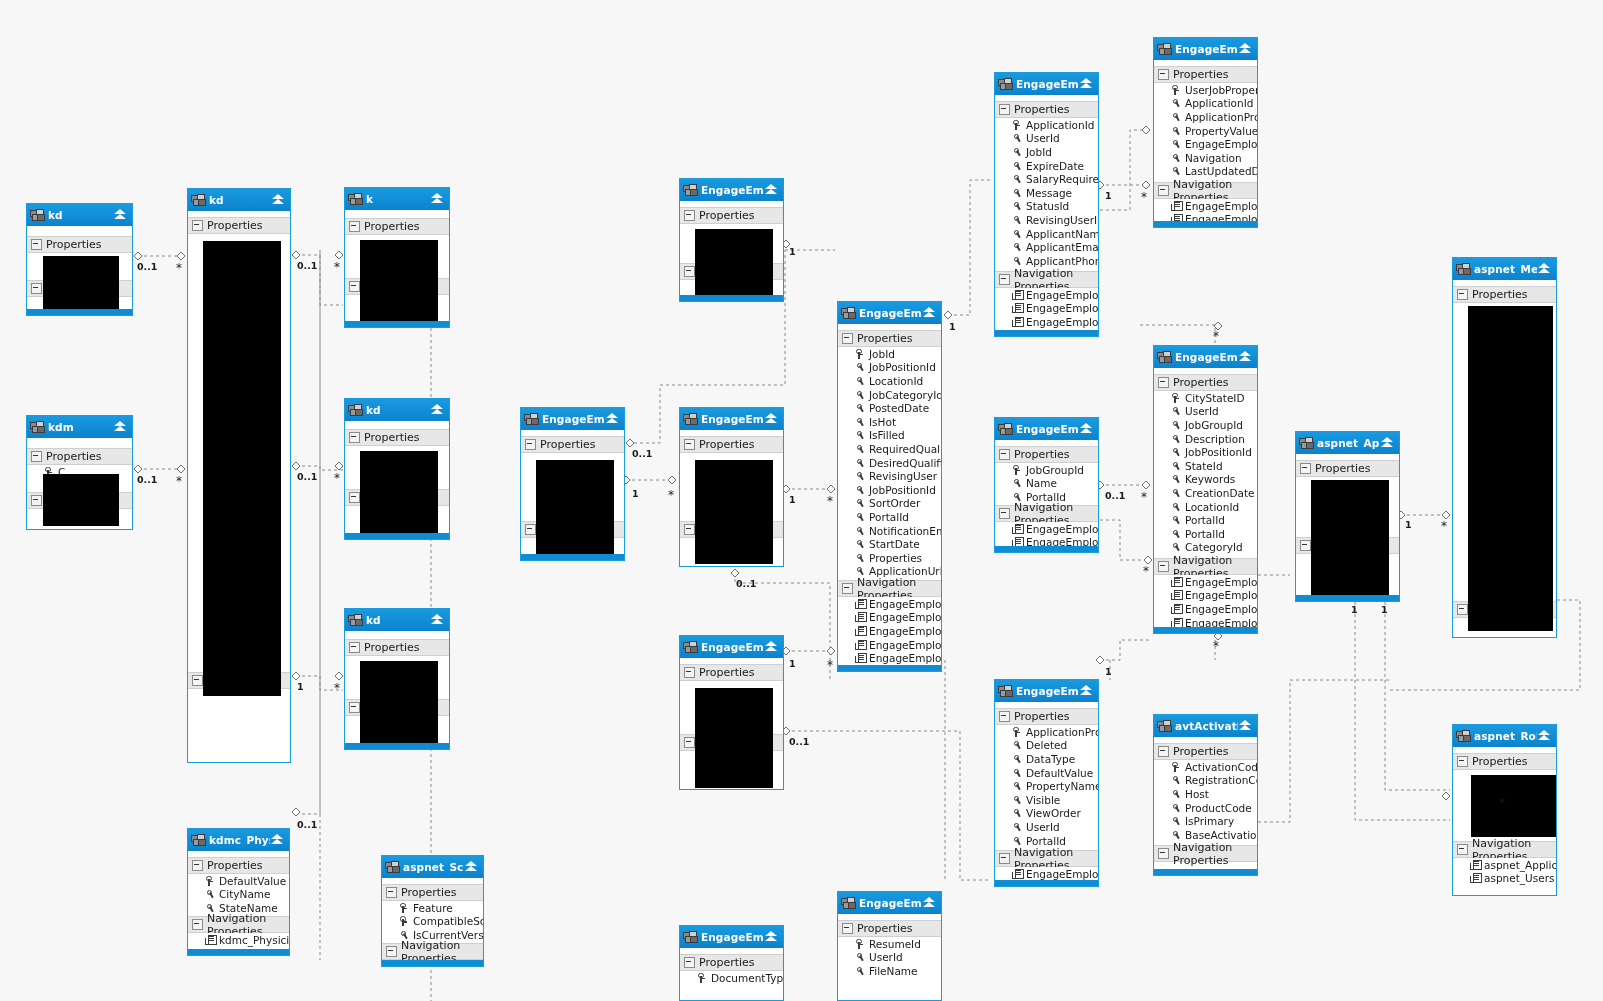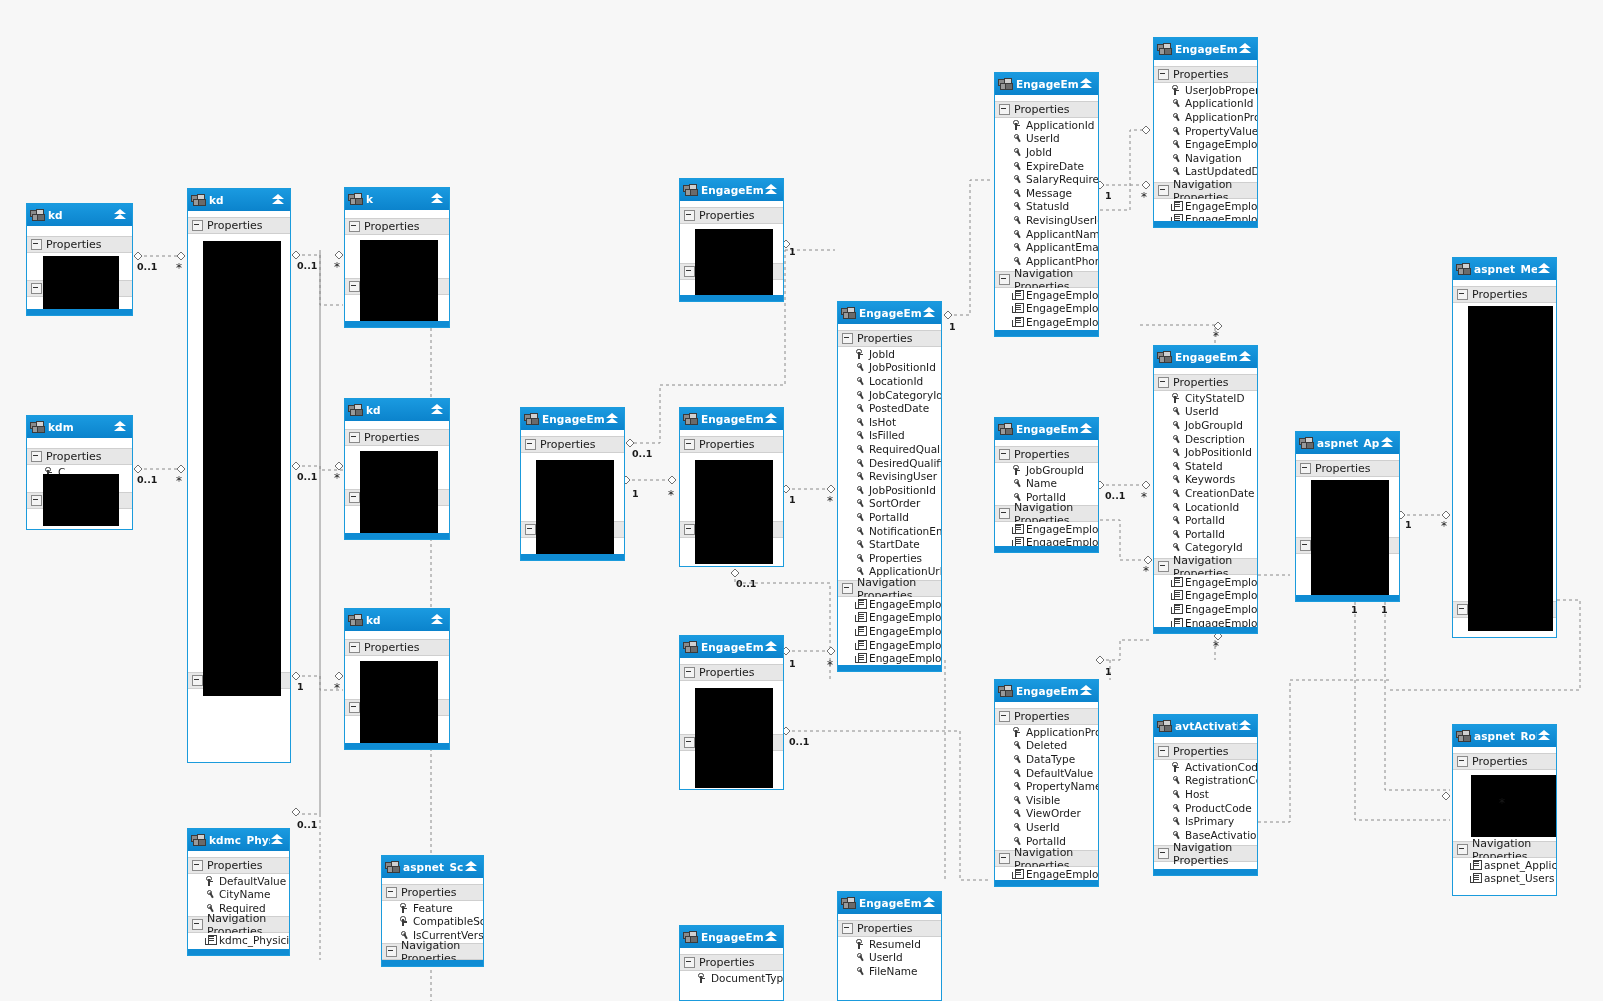--- a/index.html
+++ b/index.html
@@ -361,21 +361,21 @@
               <em></em>
             </span>
             <span>DefaultValue</span>
           </li>
           <li>
             <span class="pico ico-scalar"><em></em></span>
             <span>CityName</span>
           </li>
           <li>
             <span class="pico ico-scalar"><em></em></span>
-            <span>Required</span>
+            <span>StateName</span>
           </li>
         </ul>
         <div class="section" style="position: absolute; left: 0px; right: 0px; top: 87px;">
           <span class="expander"></span>
           <span>Navigation Properties</span>
         </div>
         <ul class="plist" style="position: absolute; left: 0px; right: 0px; top: 104px;">
           <li>
             <span class="pico ico-nav">
               <em></em>

